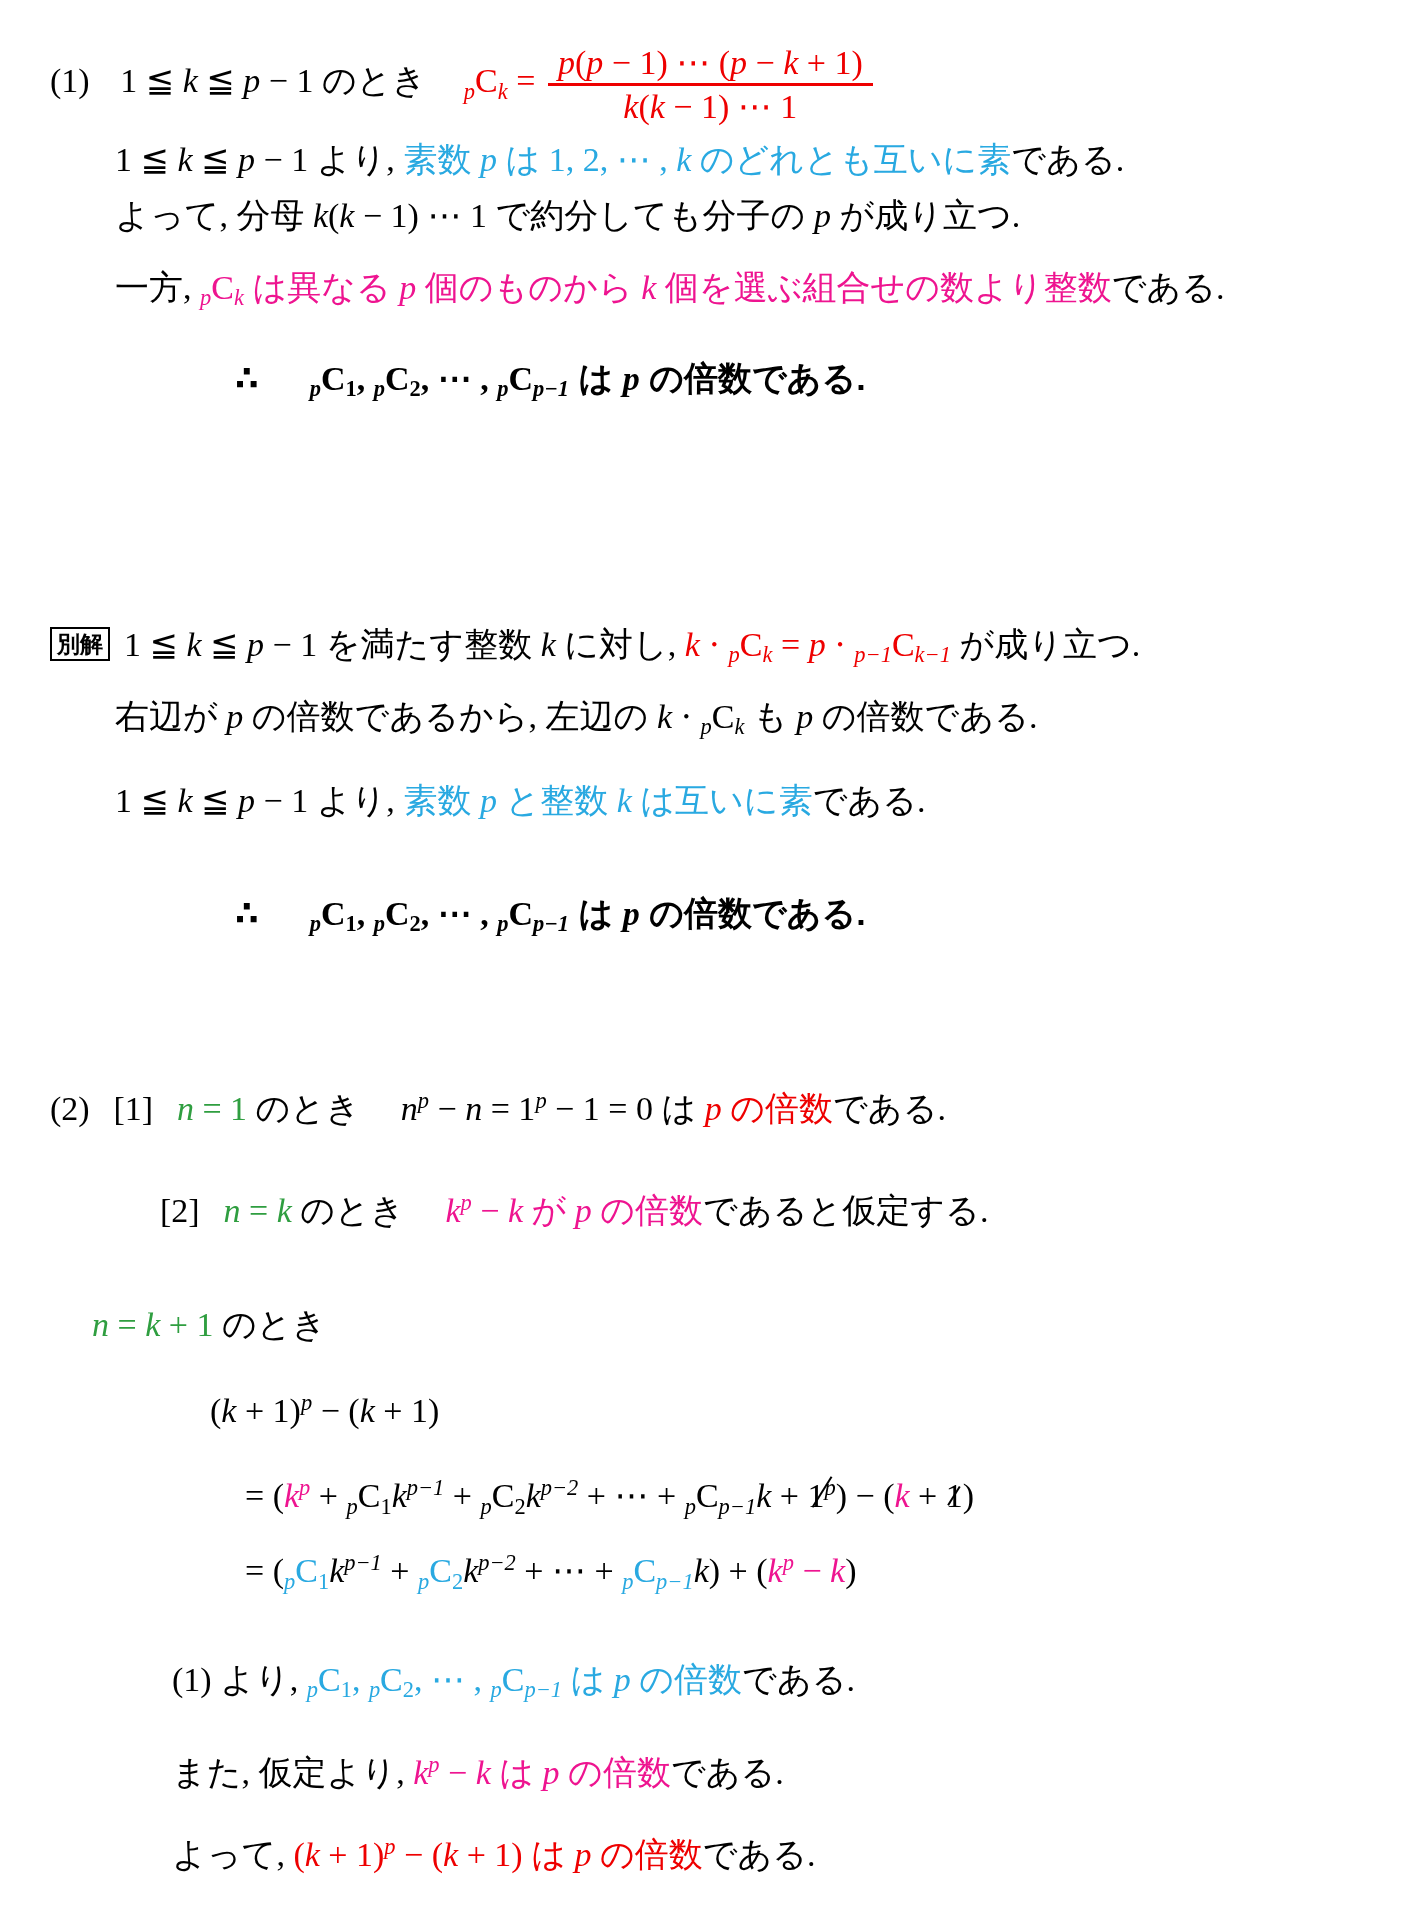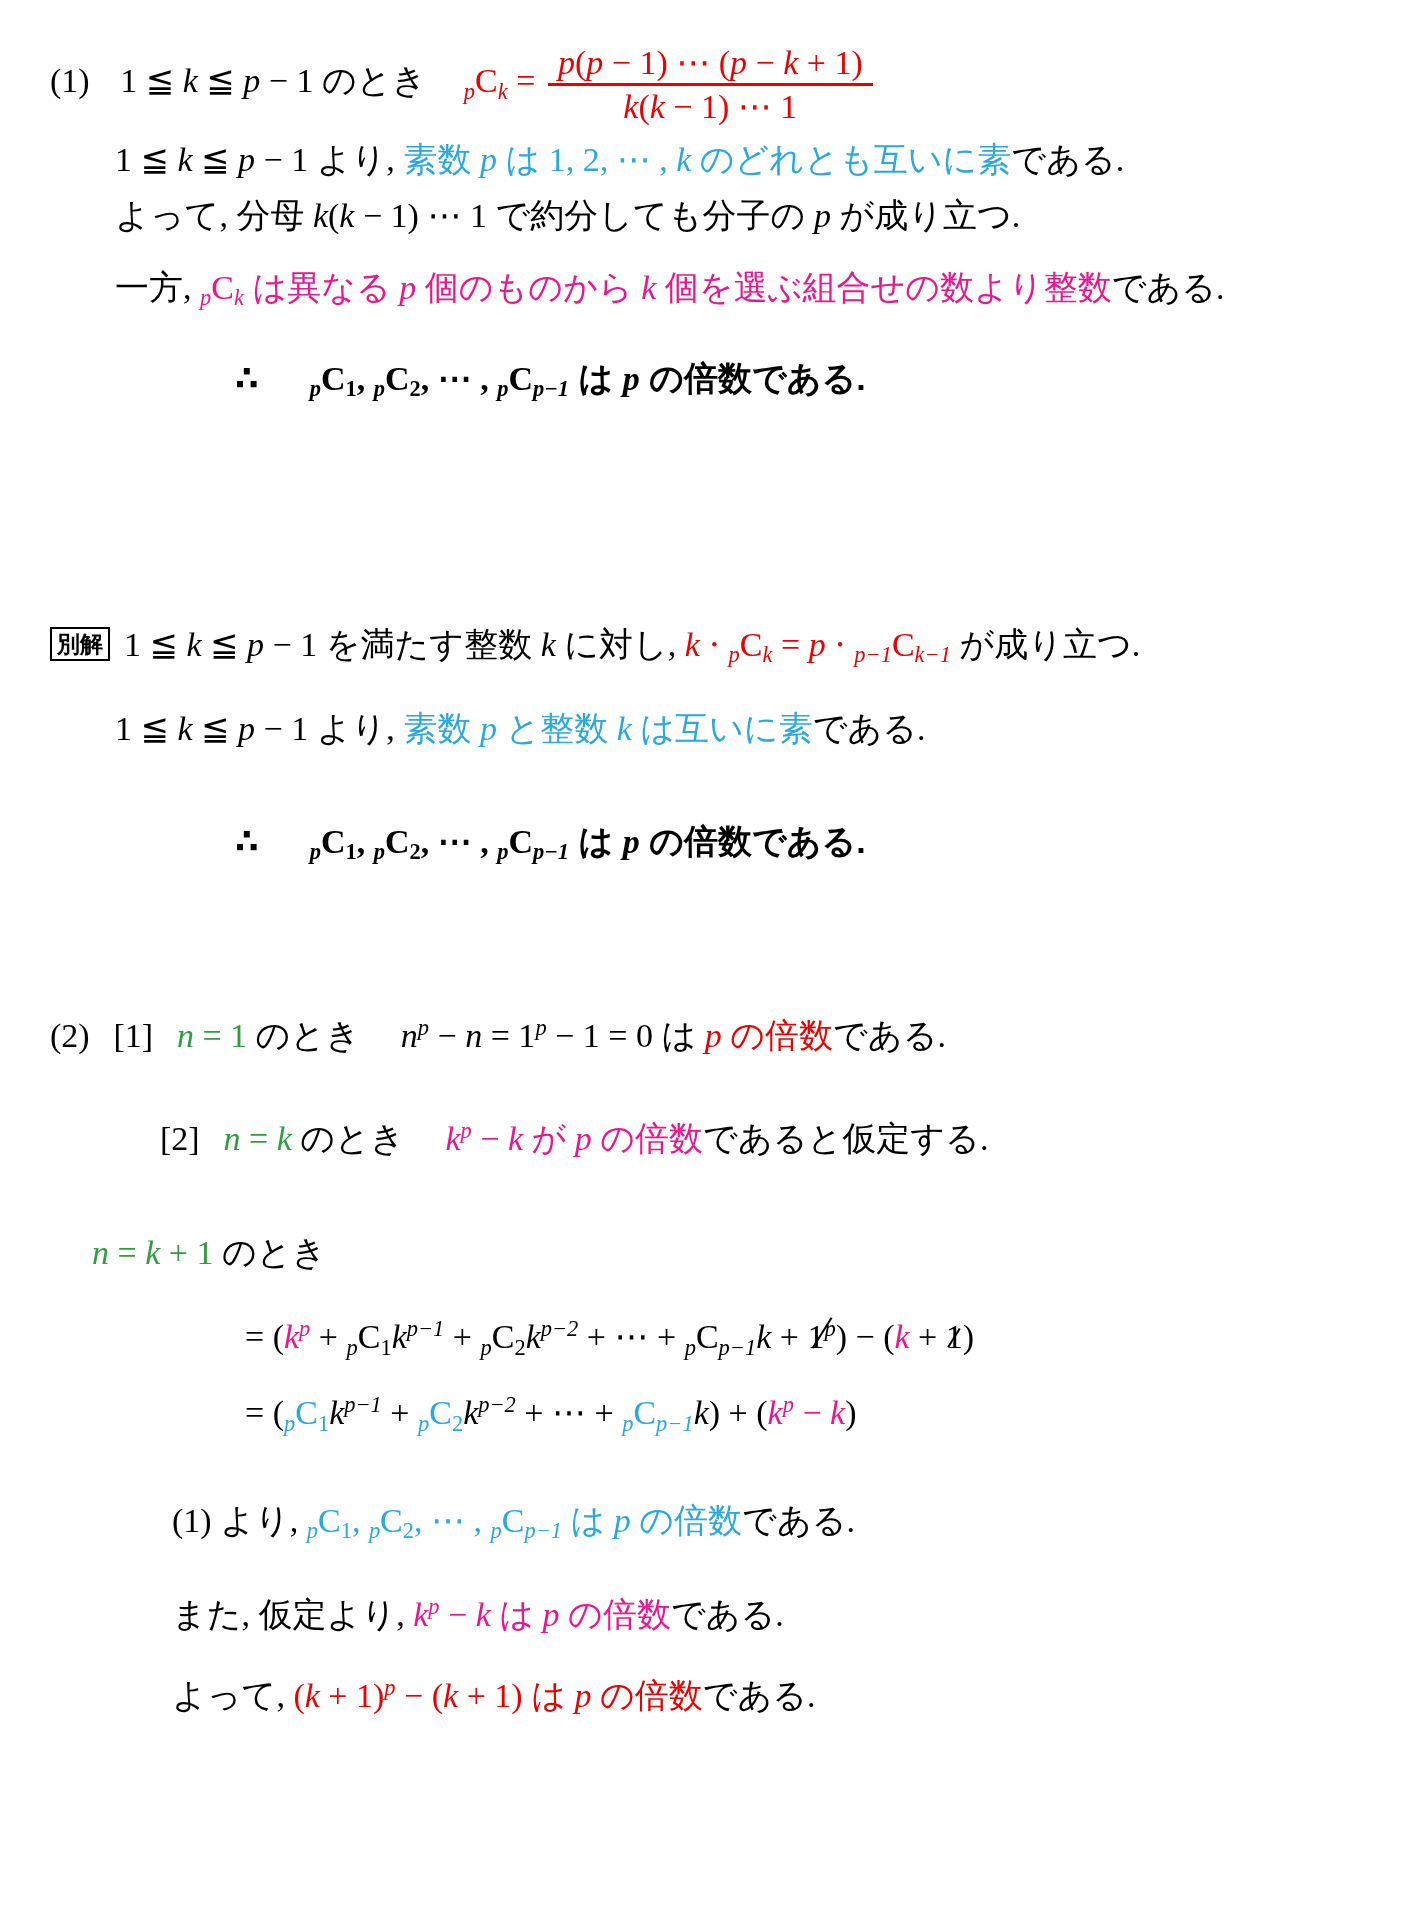--- a/index.html
+++ b/index.html
@@ -38,24 +38,26 @@
 </head>
 <body>
 
 <main id="page">
   <div class="line" style="margin-top:0;padding-left:50px;"><span>(1)</span><span style="display: inline-block; width: 0.9em;"></span><span>1 ≦ </span><span class="it">k</span><span> ≦ </span><span class="it">p</span><span> − 1 のとき</span><span style="display: inline-block; width: 1.1em;"></span><span class="it sb" style="color: rgb(238, 0, 0);">p</span><span style="color: rgb(238, 0, 0);">C</span><span class="it sb" style="color: rgb(238, 0, 0);">k</span><span style="color: rgb(238, 0, 0);"> = </span><span class="frac" style="color: rgb(238, 0, 0);"><span class="fn"><span class="it">p</span><span>(</span><span class="it">p</span><span> − 1) ⋯ (</span><span class="it">p</span><span> − </span><span class="it">k</span><span> + 1)</span></span><span class="fd"><span class="it">k</span><span>(</span><span class="it">k</span><span> − 1) ⋯ 1</span></span></span></div>
   <div class="line" style="margin-top:10px;padding-left:115px;"><span>1 ≦ </span><span class="it">k</span><span> ≦ </span><span class="it">p</span><span> − 1 より, </span><span style="color: rgb(41, 169, 225);">素数 </span><span class="it" style="color: rgb(41, 169, 225);">p</span><span style="color: rgb(41, 169, 225);"> は 1, 2, ⋯ , </span><span class="it" style="color: rgb(41, 169, 225);">k</span><span style="color: rgb(41, 169, 225);"> のどれとも互いに素</span><span>である.</span></div>
   <div class="line" style="margin-top:10px;padding-left:115px;"><span>よって, 分母 </span><span class="it">k</span><span>(</span><span class="it">k</span><span> − 1) ⋯ 1 で約分しても分子の </span><span class="it">p</span><span> が成り立つ.</span></div>
   <div class="line" style="margin-top:26px;padding-left:115px;"><span>一方, </span><span class="it sb" style="color: rgb(238, 20, 144);">p</span><span style="color: rgb(238, 20, 144);">C</span><span class="it sb" style="color: rgb(238, 20, 144);">k</span><span style="color: rgb(238, 20, 144);"> は異なる </span><span class="it" style="color: rgb(238, 20, 144);">p</span><span style="color: rgb(238, 20, 144);"> 個のものから </span><span class="it" style="color: rgb(238, 20, 144);">k</span><span style="color: rgb(238, 20, 144);"> 個を選ぶ組合せの数より整数</span><span>である.</span></div>
   <div class="line emph" style="margin-top:34px;padding-left:235px;"><span>∴</span><span style="display: inline-block; width: 1.5em;"></span><span class="it sb">p</span><span class="rm">C</span><span class="rm sb">1</span><span class="rm">, </span><span class="it sb">p</span><span class="rm">C</span><span class="rm sb">2</span><span class="rm">, ⋯ , </span><span class="it sb">p</span><span class="rm">C</span><span class="it sb">p−1</span><span> は </span><span class="it">p</span><span> の倍数である.</span></div>
   <div class="line" style="margin-top:208px;padding-left:50px;"><span class="bx">別解</span><span>1 ≦ </span><span class="it">k</span><span> ≦ </span><span class="it">p</span><span> − 1 を満たす整数 </span><span class="it">k</span><span> に対し, </span><span class="it" style="color: rgb(238, 0, 0);">k</span><span style="color: rgb(238, 0, 0);"> ⋅ </span><span class="it sb" style="color: rgb(238, 0, 0);">p</span><span style="color: rgb(238, 0, 0);">C</span><span class="it sb" style="color: rgb(238, 0, 0);">k</span><span style="color: rgb(238, 0, 0);"> = </span><span class="it" style="color: rgb(238, 0, 0);">p</span><span style="color: rgb(238, 0, 0);"> ⋅ </span><span class="it sb" style="color: rgb(238, 0, 0);">p−1</span><span style="color: rgb(238, 0, 0);">C</span><span class="it sb" style="color: rgb(238, 0, 0);">k−1</span><span> が成り立つ.</span></div>
+  <div class="line" style="margin-top:16px;padding-left:115px;"><span>右辺が </span><span class="it">p</span><span> の倍数であるから, 左辺の </span><span class="it">k</span><span> ⋅ </span><span class="it sb">p</span><span>C</span><span class="it sb">k</span><span> も </span><span class="it">p</span><span> の倍数である.</span></div>
   <div class="line" style="margin-top:28px;padding-left:115px;"><span>1 ≦ </span><span class="it">k</span><span> ≦ </span><span class="it">p</span><span> − 1 より, </span><span style="color: rgb(41, 169, 225);">素数 </span><span class="it" style="color: rgb(41, 169, 225);">p</span><span style="color: rgb(41, 169, 225);"> と整数 </span><span class="it" style="color: rgb(41, 169, 225);">k</span><span style="color: rgb(41, 169, 225);"> は互いに素</span><span>である.</span></div>
   <div class="line emph" style="margin-top:66px;padding-left:235px;"><span>∴</span><span style="display: inline-block; width: 1.5em;"></span><span class="it sb">p</span><span class="rm">C</span><span class="rm sb">1</span><span class="rm">, </span><span class="it sb">p</span><span class="rm">C</span><span class="rm sb">2</span><span class="rm">, ⋯ , </span><span class="it sb">p</span><span class="rm">C</span><span class="it sb">p−1</span><span> は </span><span class="it">p</span><span> の倍数である.</span></div>
   <div class="line" style="margin-top:130px;padding-left:50px;"><span>(2)</span><span style="display: inline-block; width: 0.7em;"></span><span>[1]</span><span style="display: inline-block; width: 0.7em;"></span><span class="it" style="color: rgb(47, 158, 64);">n</span><span style="color: rgb(47, 158, 64);"> = 1</span><span> のとき</span><span style="display: inline-block; width: 1.2em;"></span><span class="it">n</span><span class="it su">p</span><span> − </span><span class="it">n</span><span> = 1</span><span class="it su">p</span><span> − 1 = 0 は </span><span class="it" style="color: rgb(238, 0, 0);">p</span><span style="color: rgb(238, 0, 0);"> の倍数</span><span>である.</span></div>
   <div class="line" style="margin-top:48px;padding-left:160px;"><span>[2]</span><span style="display: inline-block; width: 0.7em;"></span><span class="it" style="color: rgb(47, 158, 64);">n</span><span style="color: rgb(47, 158, 64);"> = </span><span class="it" style="color: rgb(47, 158, 64);">k</span><span> のとき</span><span style="display: inline-block; width: 1.2em;"></span><span class="it" style="color: rgb(238, 20, 144);">k</span><span class="it su" style="color: rgb(238, 20, 144);">p</span><span style="color: rgb(238, 20, 144);"> − </span><span class="it" style="color: rgb(238, 20, 144);">k</span><span style="color: rgb(238, 20, 144);"> が </span><span class="it" style="color: rgb(238, 20, 144);">p</span><span style="color: rgb(238, 20, 144);"> の倍数</span><span>であると仮定する.</span></div>
   <div class="line" style="margin-top:68px;padding-left:92px;"><span class="it" style="color: rgb(47, 158, 64);">n</span><span style="color: rgb(47, 158, 64);"> = </span><span class="it" style="color: rgb(47, 158, 64);">k</span><span style="color: rgb(47, 158, 64);"> + 1</span><span> のとき</span></div>
+  <div class="line" style="margin-top:32px;padding-left:210px;"><span>(</span><span class="it">k</span><span> + 1)</span><span class="it su">p</span><span> − (</span><span class="it">k</span><span> + 1)</span></div>
   <div class="line" style="margin-top:30px;padding-left:245px;"><span>= (</span><span class="it" style="color: rgb(238, 20, 144);">k</span><span class="it su" style="color: rgb(238, 20, 144);">p</span><span> + </span><span class="it sb">p</span><span>C</span><span class="sb">1</span><span class="it">k</span><span class="it su">p−1</span><span> + </span><span class="it sb">p</span><span>C</span><span class="sb">2</span><span class="it">k</span><span class="it su">p−2</span><span> + ⋯ + </span><span class="it sb">p</span><span>C</span><span class="it sb">p−1</span><span class="it">k</span><span> + </span><span class="cx"><span>1</span><span class="it su">p</span></span><span>) − (</span><span class="it" style="color: rgb(238, 20, 144);">k</span><span> + </span><span class="cx"><span>1</span></span><span>)</span></div>
   <div class="line" style="margin-top:11px;padding-left:245px;"><span>= (</span><span class="it sb" style="color: rgb(41, 169, 225);">p</span><span style="color: rgb(41, 169, 225);">C</span><span class="sb" style="color: rgb(41, 169, 225);">1</span><span class="it">k</span><span class="it su">p−1</span><span> + </span><span class="it sb" style="color: rgb(41, 169, 225);">p</span><span style="color: rgb(41, 169, 225);">C</span><span class="sb" style="color: rgb(41, 169, 225);">2</span><span class="it">k</span><span class="it su">p−2</span><span> + ⋯ + </span><span class="it sb" style="color: rgb(41, 169, 225);">p</span><span style="color: rgb(41, 169, 225);">C</span><span class="it sb" style="color: rgb(41, 169, 225);">p−1</span><span class="it">k</span><span>) + (</span><span class="it" style="color: rgb(238, 20, 144);">k</span><span class="it su" style="color: rgb(238, 20, 144);">p</span><span style="color: rgb(238, 20, 144);"> − </span><span class="it" style="color: rgb(238, 20, 144);">k</span><span>)</span></div>
   <div class="line" style="margin-top:52px;padding-left:172px;"><span>(1) より, </span><span class="it sb" style="color: rgb(41, 169, 225);">p</span><span style="color: rgb(41, 169, 225);">C</span><span class="sb" style="color: rgb(41, 169, 225);">1</span><span style="color: rgb(41, 169, 225);">, </span><span class="it sb" style="color: rgb(41, 169, 225);">p</span><span style="color: rgb(41, 169, 225);">C</span><span class="sb" style="color: rgb(41, 169, 225);">2</span><span style="color: rgb(41, 169, 225);">, ⋯ , </span><span class="it sb" style="color: rgb(41, 169, 225);">p</span><span style="color: rgb(41, 169, 225);">C</span><span class="it sb" style="color: rgb(41, 169, 225);">p−1</span><span style="color: rgb(41, 169, 225);"> は </span><span class="it" style="color: rgb(41, 169, 225);">p</span><span style="color: rgb(41, 169, 225);"> の倍数</span><span>である.</span></div>
   <div class="line" style="margin-top:29px;padding-left:172px;"><span>また, 仮定より, </span><span class="it" style="color: rgb(238, 20, 144);">k</span><span class="it su" style="color: rgb(238, 20, 144);">p</span><span style="color: rgb(238, 20, 144);"> − </span><span class="it" style="color: rgb(238, 20, 144);">k</span><span style="color: rgb(238, 20, 144);"> は </span><span class="it" style="color: rgb(238, 20, 144);">p</span><span style="color: rgb(238, 20, 144);"> の倍数</span><span>である.</span></div>
   <div class="line" style="margin-top:27px;padding-left:172px;"><span>よって, </span><span style="color: rgb(238, 0, 0);">(</span><span class="it" style="color: rgb(238, 0, 0);">k</span><span style="color: rgb(238, 0, 0);"> + 1)</span><span class="it su" style="color: rgb(238, 0, 0);">p</span><span style="color: rgb(238, 0, 0);"> − (</span><span class="it" style="color: rgb(238, 0, 0);">k</span><span style="color: rgb(238, 0, 0);"> + 1)</span><span style="color: rgb(238, 0, 0);"> は </span><span class="it" style="color: rgb(238, 0, 0);">p</span><span style="color: rgb(238, 0, 0);"> の倍数</span><span>である.</span></div>
 
 </main>
 
 </body></html>

